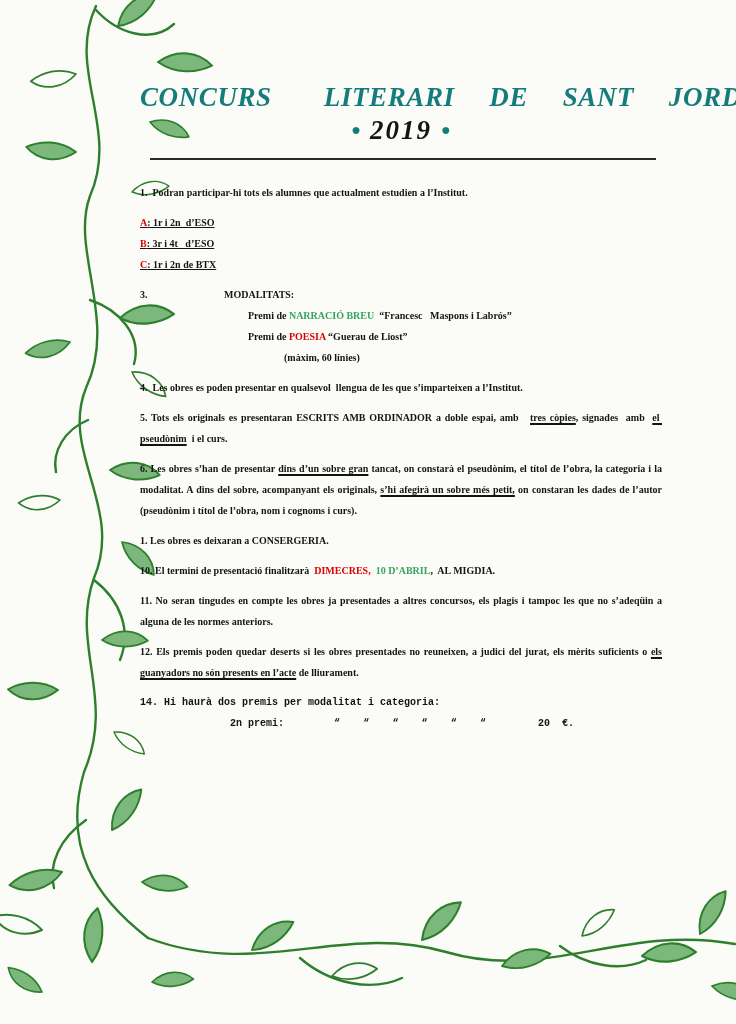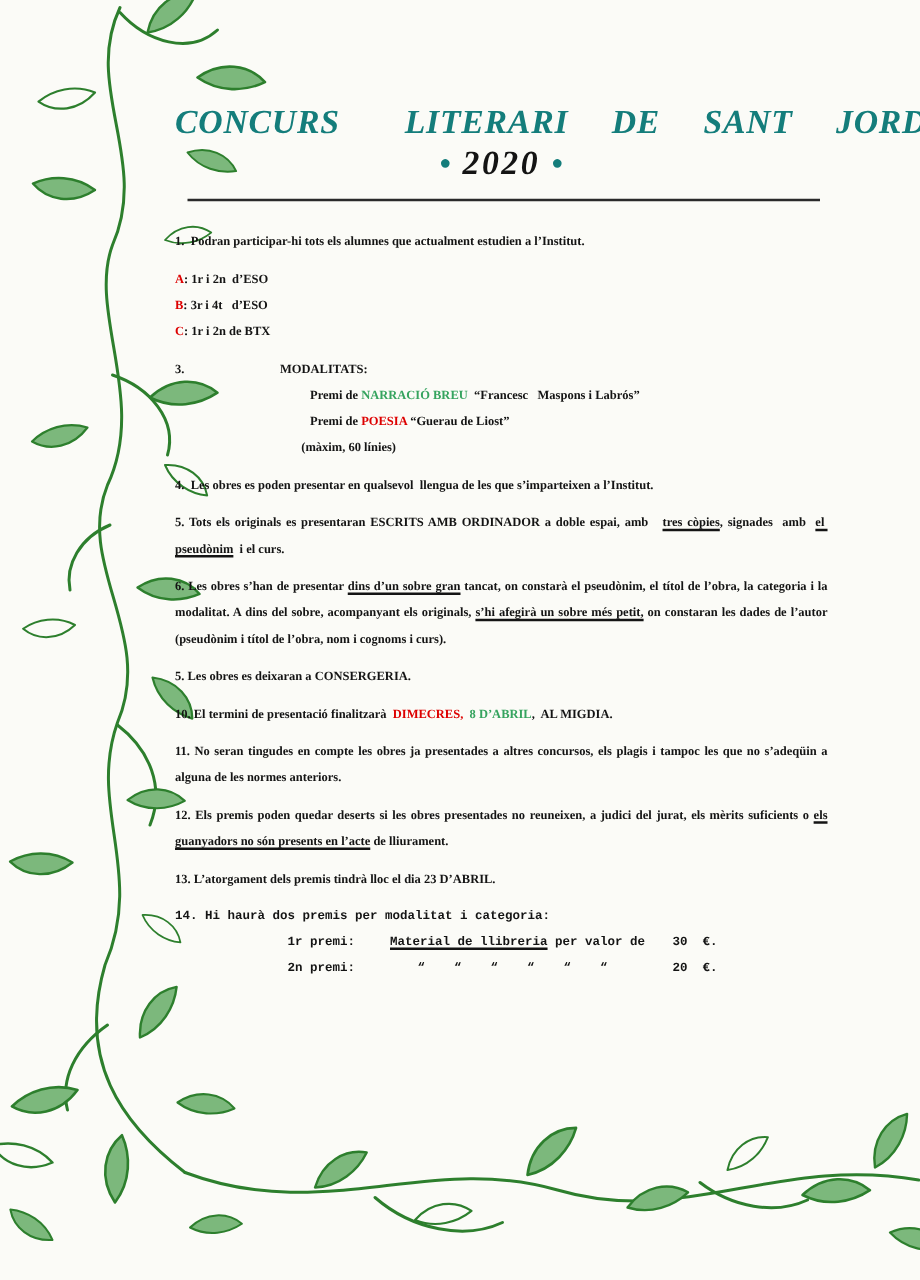--- a/index.html
+++ b/index.html
@@ -22,27 +22,27 @@
   .divider{border-top:2px solid #2a2a2a;margin:12px 6px 0 10px;}
   main{margin-top:22px;font-size:10px;font-weight:bold;line-height:21px;}
   .item{margin:0 0 9px 0;text-align:justify;}
   .item:last-child{margin-bottom:0;font-family:Liberation Mono, monospace;}
   .c-red{color:var(--red,#dd0000);}
   .c-green{color:var(--green,#36a45f);}
   .ul{text-decoration:underline;text-decoration-thickness:1.5px;text-underline-offset:2px;}
   
   .cats{display:flex;text-align:left;}
   .cats .lbl{flex:none;width:265px;}
-  .crow{white-space:nowrap;}
+  .crow{white-space:nowrap;text-decoration:underline;}
   
   .mods{position:relative;text-align:left;}
   .mnum{position:absolute;left:0;top:0;}
   .mlines{margin-left:84px;}
   .mline{margin-left:24px;}
-  .mline.mlast{margin-left:17px;}
+  .mline.mlast{margin-left:60px;}
   
   .prow{display:flex;text-align:left;}
   .plabel{flex:none;margin-left:90px;width:82px;}
   .pmid{flex:none;width:226px;}
   .dittos{display:flex;justify-content:space-between;width:152px;margin-left:22px;}
   .pvalue{flex:none;}
 </style>
 </head>
 <body>
 
@@ -94,21 +94,21 @@
       <use href="#lf" transform="translate(642,956) rotate(20) scale(1.3)"></use>
       <use href="#lf" transform="translate(700,934) rotate(-35) scale(1.2)"></use>
       <use href="#lf" transform="translate(712,986) rotate(40) scale(1.1)"></use>
     </g>
   </svg>
 
   <div class="content">
     <header>
       <h1 class="title">CONCURS&nbsp;&nbsp; LITERARI&nbsp; DE&nbsp; SANT&nbsp; JORDI</h1>
       <div class="year-row">
-        <span class="dot left">●</span><span>2020</span><span class="dot right">●</span>
+        <span class="dot left">●</span><span>2019</span><span class="dot right">●</span>
       </div>
       <div class="divider"></div>
     </header>
     <main id="rules">
         <div class="item"><span>1.&nbsp; Podran participar-hi tots els alumnes que actualment estudien a l’Institut.</span></div>
         <div class="item cats">
           <div class="crows">
             <div class="crow"><span class="c-red">A</span><span>: 1r i 2n&nbsp; d’ESO</span></div>
             <div class="crow"><span class="c-red">B</span><span>: 3r i 4t&nbsp;&nbsp; d’ESO</span></div>
             <div class="crow"><span class="c-red">C</span><span>: 1r i 2n de BTX</span></div>
@@ -119,32 +119,26 @@
           <div class="mlines">
             <div class="mhead">MODALITATS:</div>
             <div class="mline"><span>Premi de </span><span class="c-green">NARRACIÓ BREU</span><span>&nbsp; “Francesc&nbsp;&nbsp; Maspons i Labrós”</span></div>
             <div class="mline"><span>Premi de </span><span class="c-red">POESIA</span><span> “Guerau de Liost”</span></div>
             <div class="mline mlast"><span>(màxim, 60 línies)</span></div>
           </div>
         </div>
         <div class="item"><span>4.&nbsp; Les obres es poden presentar en qualsevol&nbsp; llengua de les que s’imparteixen a l’Institut.</span></div>
         <div class="item"><span>5. Tots els originals es presentaran ESCRITS AMB ORDINADOR a doble espai, amb&nbsp;&nbsp; </span><span class="ul">tres còpies</span><span>, signades&nbsp; amb&nbsp; </span><span class="ul">el&nbsp; pseudònim</span><span>&nbsp; i el curs.</span></div>
         <div class="item"><span>6. Les obres s’han de presentar </span><span class="ul">dins d’un sobre gran</span><span> tancat, on constarà el pseudònim, el títol de l’obra, la categoria i la modalitat. A dins del sobre, acompanyant els originals, </span><span class="ul">s’hi afegirà un sobre més petit,</span><span> on constaran les dades de l’autor (pseudònim i títol de l’obra, nom i cognoms i curs).</span></div>
-        <div class="item"><span>5. Les obres es deixaran a CONSERGERIA.</span></div>
-        <div class="item"><span>10. El termini de presentació finalitzarà&nbsp; </span><span class="c-red">DIMECRES,</span><span>&nbsp; </span><span class="c-green">8 D’ABRIL</span><span>,&nbsp; AL MIGDIA.</span></div>
+        <div class="item"><span>1. Les obres es deixaran a CONSERGERIA.</span></div>
+        <div class="item"><span>10. El termini de presentació finalitzarà&nbsp; </span><span class="c-red">DIMECRES,</span><span>&nbsp; </span><span class="c-green">10 D’ABRIL</span><span>,&nbsp; AL MIGDIA.</span></div>
         <div class="item"><span>11. No seran tingudes en compte les obres ja presentades a altres concursos, els plagis i tampoc les que no s’adeqüin a alguna de les normes anteriors.</span></div>
         <div class="item"><span>12. Els premis poden quedar deserts si les obres presentades no reuneixen, a judici del jurat, els mèrits suficients o </span><span class="ul">els guanyadors no són presents en l’acte</span><span> de lliurament.</span></div>
-        <div class="item"><span>13. L’atorgament dels premis tindrà lloc el dia 23 D’ABRIL.</span></div>
         <div class="item">
           <div><span>14. Hi haurà dos premis per modalitat i categoria:</span></div>
-          <div class="prow">
-            <span class="plabel">1r premi:</span>
-            <span class="pmid"><span class="ul">Material de llibreria</span><span> per valor de</span></span>
-            <span class="pvalue">30&nbsp; €.</span>
-          </div>
           <div class="prow">
             <span class="plabel">2n premi:</span>
             <span class="pmid">
               <span class="dittos">
                 <span>“</span>
                 <span>“</span>
                 <span>“</span>
                 <span>“</span>
                 <span>“</span>
                 <span>“</span>

